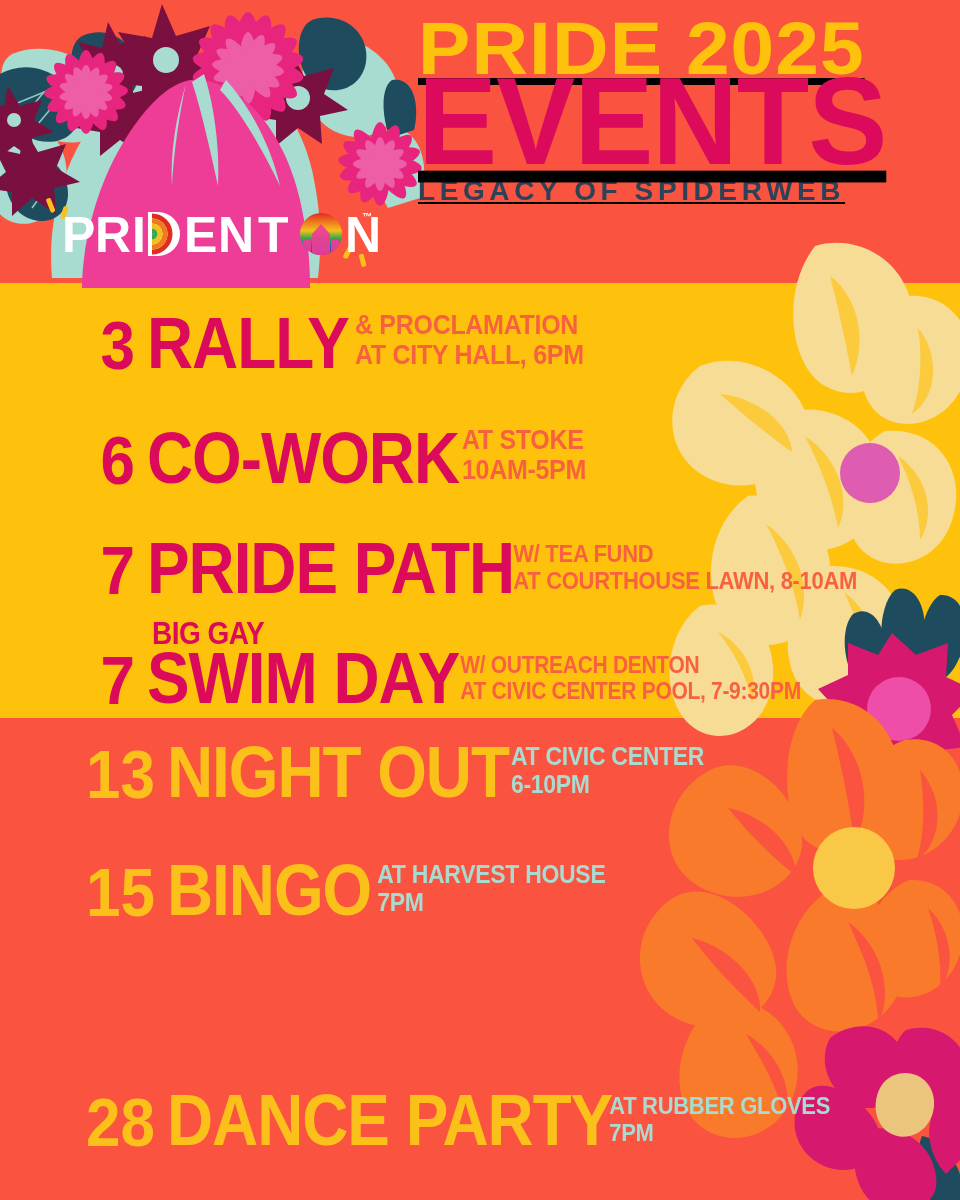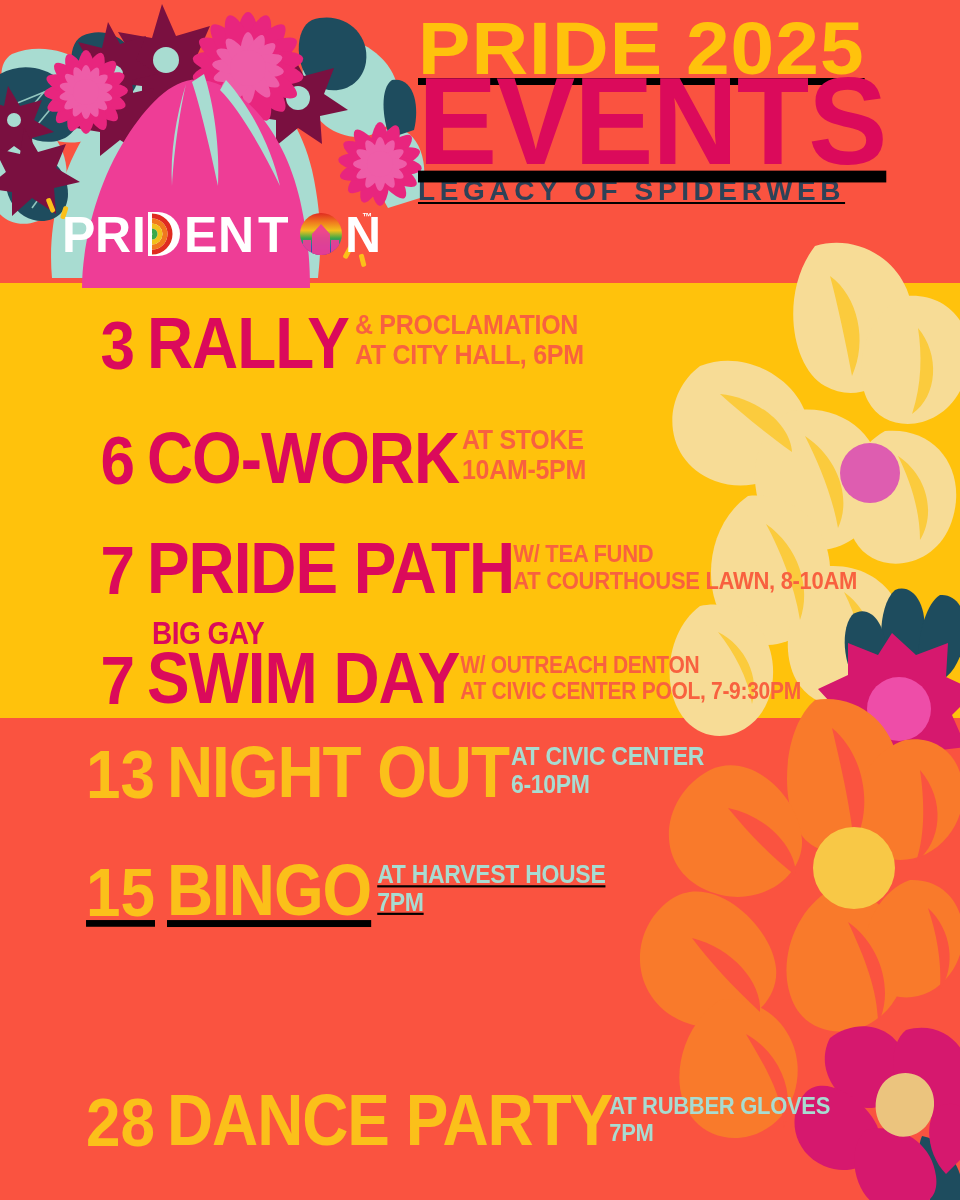--- a/index.html
+++ b/index.html
@@ -428,21 +428,21 @@
 
     <div class="ev" style="left:0;top:30px;">
       <div class="ev-num num-col-c" style="font-size:62px;">13</div>
       <div class="ev-title" style="font-size:62px;margin-left:12px;">NIGHT OUT</div>
       <div class="ev-meta" style="font-size:23px;margin-left:12px;margin-bottom:4px;">
         <div>AT CIVIC CENTER</div>
         <div>6-10PM</div>
       </div>
     </div>
 
-    <div class="ev" style="left:0;top:148px;text-decoration:underline;">
+    <div class="ev" style="left:0;top:148px;">
       <div class="ev-num num-col-c" style="font-size:62px;">15</div>
       <div class="ev-title" style="font-size:62px;margin-left:12px;">BINGO</div>
       <div class="ev-meta" style="font-size:23px;margin-left:12px;margin-bottom:4px;">
         <div>AT HARVEST HOUSE</div>
         <div>7PM</div>
       </div>
     </div>
 
 
     <div class="ev" style="left:0;top:380px;">

